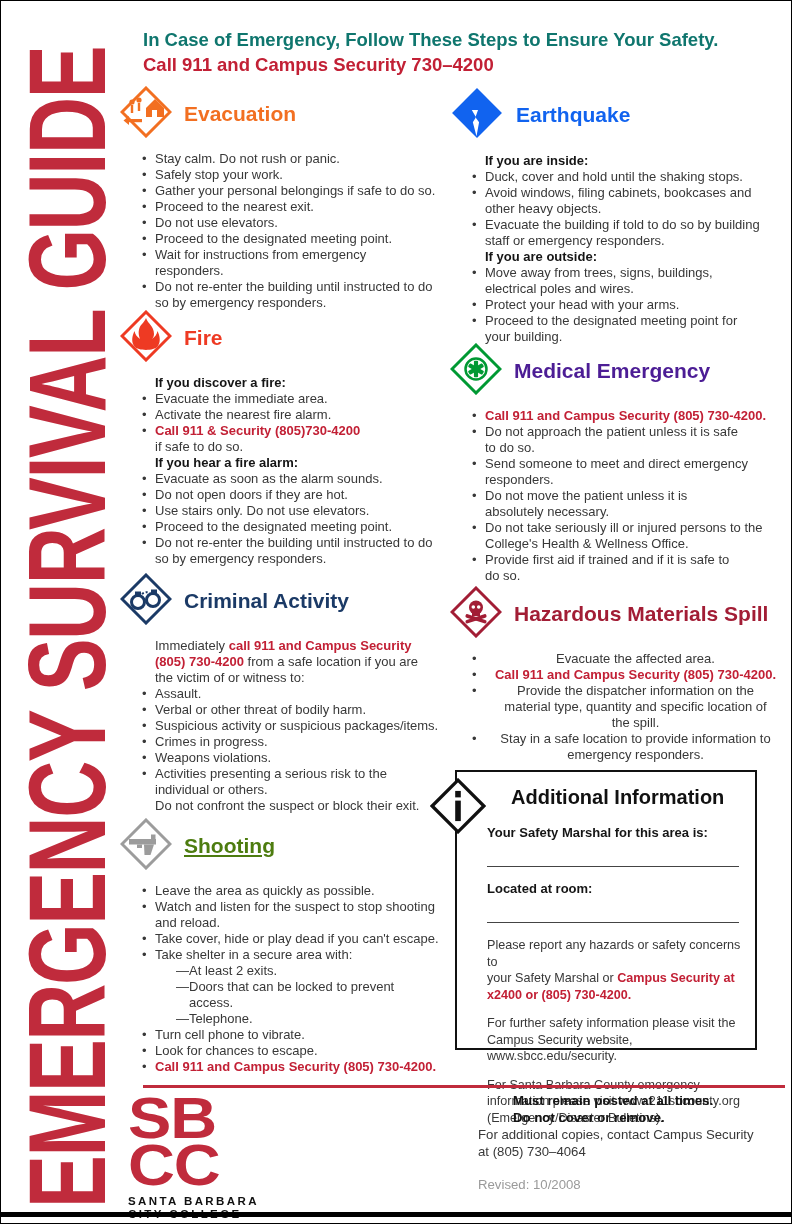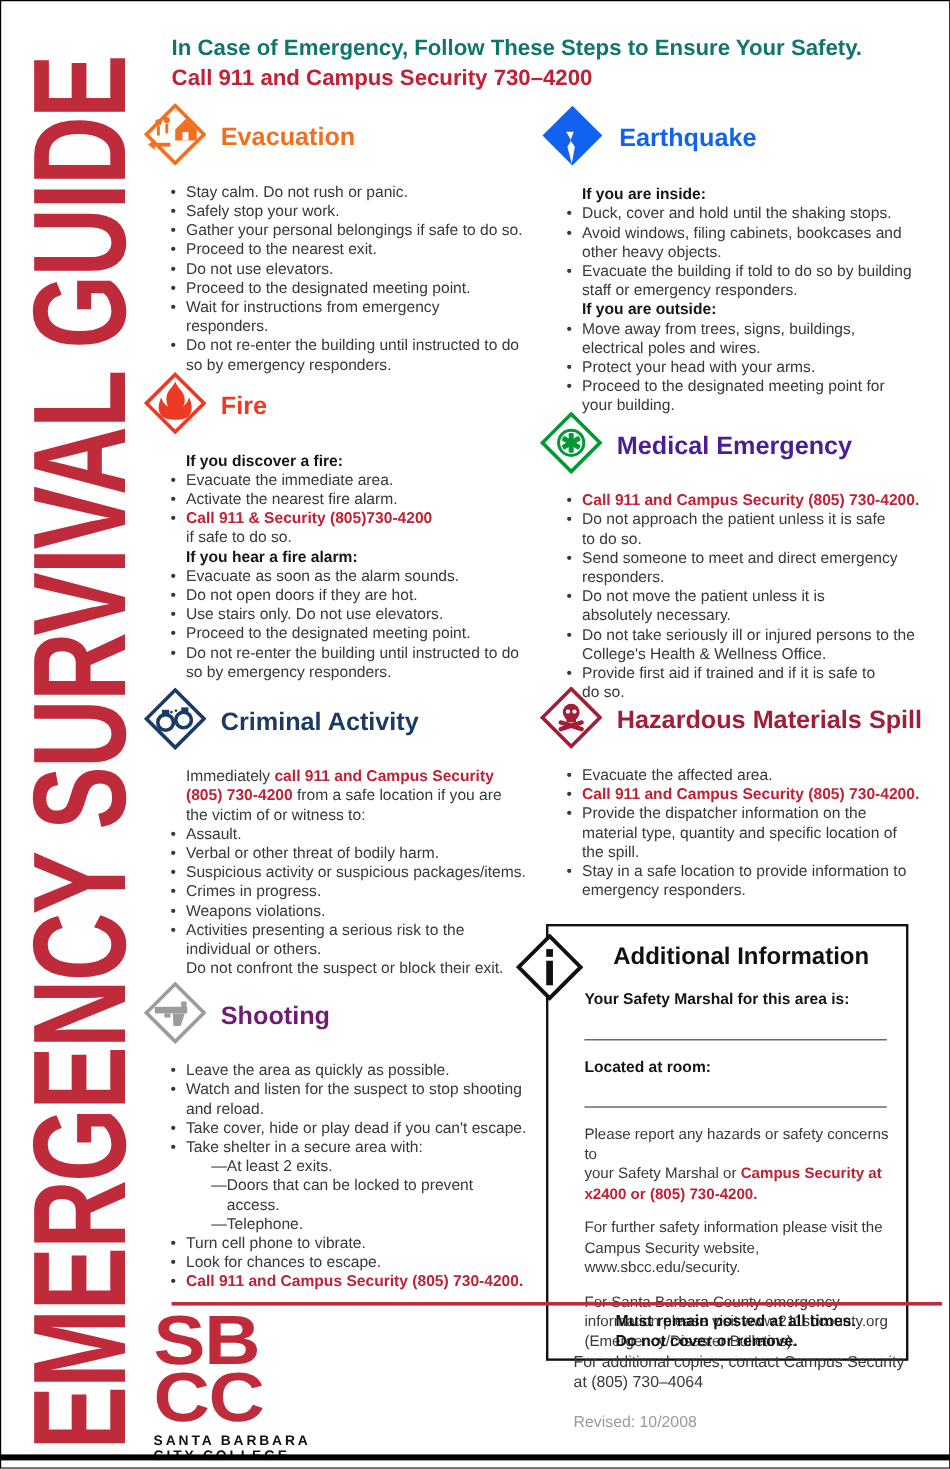--- a/index.html
+++ b/index.html
@@ -20,21 +20,21 @@
   .sec-head{display:flex;align-items:center;gap:12px;}
   .sec-title{font-size:21px;font-weight:bold;letter-spacing:0;}
   ul.items{list-style:none;margin:9px 0 0;padding:0;width:336px;
         font-size:13px;line-height:16px;color:#383838;}
   ul.items li{position:relative;padding-left:35px;margin:0;}
   ul.items li.bullet::before{content:"\2022";position:absolute;left:22px;}
   ul.items li.sub{font-weight:bold;color:#151515;}
   ul.items li.dash{padding-left:69px;text-indent:-13px;}
   .em{color:#c22035;font-weight:bold;}
   
-  .infobox{position:absolute;left:455px;top:770px;width:302px;height:364px;
+  .infobox{position:absolute;left:455px;top:770px;width:302px;height:280px;
         border:2px solid #111;box-sizing:border-box;padding:10px 6px 0 30px;}
   .ib-icon{position:absolute;left:-27px;top:6px;}
   .ib-title{margin:4px 0 16px 24px;font-size:20px;font-weight:bold;color:#111;}
   .ib-label{font-size:13px;font-weight:bold;color:#151515;}
   .ib-line{height:26px;border-bottom:1px solid #444;width:252px;margin-bottom:14px;}
   .ib-p{margin:0 0 12px;font-size:12.6px;line-height:16.5px;color:#383838;width:266px;}
   
   .rule{position:absolute;left:143px;top:1085px;width:642px;height:3px;background:#c02b3c;}
   .logo{position:absolute;left:128px;top:1094px;}
   .logo-main{font-size:58px;line-height:47px;font-weight:bold;color:#c02b3c;
@@ -143,21 +143,21 @@
     <div class="sec-head">
       <span class="icon">
         <svg width="52" height="52" viewBox="0 0 52 52">
           <polygon points="26,2 50,26 26,50 2,26" fill="#fff" stroke="#9c9c9c" stroke-width="3"></polygon>
           <rect x="9" y="21" width="27" height="5.5" fill="#9c9c9c"></rect>
           <rect x="31" y="16.5" width="4.5" height="5" fill="#9c9c9c"></rect>
           <path d="M24 26.5 L34 26.5 L30.5 37 L24.5 37 Z" fill="#9c9c9c"></path>
           <rect x="17" y="26.5" width="5" height="3.5" fill="#9c9c9c"></rect>
         </svg>
       </span>
-      <span class="sec-title" style="color: #701a75;">Shooting</span>
+      <span class="sec-title" style="color: #4d7c0f; text-decoration: underline;">Shooting</span>
     </div>
     <ul class="items">
         <li class="bullet"><span>Leave the area as quickly as possible.</span></li>
         <li class="bullet"><span>Watch and listen for the suspect to stop shooting</span><br><span>and reload.</span></li>
         <li class="bullet"><span>Take cover, hide or play dead if you can't escape.</span></li>
         <li class="bullet"><span>Take shelter in a secure area with:</span></li>
         <li class="dash"><span>—At least 2 exits.</span></li>
         <li class="dash"><span>—Doors that can be locked to prevent</span><br><span>access.</span></li>
         <li class="dash"><span>—Telephone.</span></li>
         <li class="bullet"><span>Turn cell phone to vibrate.</span></li>
@@ -206,21 +206,21 @@
     <ul class="items">
         <li class="bullet"><span class="em">Call 911 and Campus Security (805) 730-4200.</span></li>
         <li class="bullet"><span>Do not approach the patient unless it is safe</span><br><span>to do so.</span></li>
         <li class="bullet"><span>Send someone to meet and direct emergency</span><br><span>responders.</span></li>
         <li class="bullet"><span>Do not move the patient unless it is</span><br><span>absolutely necessary.</span></li>
         <li class="bullet"><span>Do not take seriously ill or injured persons to the</span><br><span>College's Health &amp; Wellness Office.</span></li>
         <li class="bullet"><span>Provide first aid if trained and if it is safe to</span><br><span>do so.</span></li>
       </ul>
   </section>
 
-  <section class="sec" style="left:450px;top:572px;">
+  <section class="sec" style="left:450px;top:586px;text-align:center;">
     <div class="sec-head">
       <span class="icon">
         <svg width="52" height="52" viewBox="0 0 52 52">
           <polygon points="26,2 50,26 26,50 2,26" fill="#fff" stroke="#a21d35" stroke-width="3"></polygon>
           <circle cx="26" cy="21.5" r="7" fill="#a21d35"></circle>
           <rect x="22" y="25.5" width="8" height="4.5" fill="#a21d35"></rect>
           <circle cx="23.3" cy="21" r="1.8" fill="#fff"></circle>
           <circle cx="28.7" cy="21" r="1.8" fill="#fff"></circle>
           <g fill="#a21d35">
             <rect x="15" y="31" width="22" height="3.6" rx="1.8" transform="rotate(18 26 32.8)"></rect>

